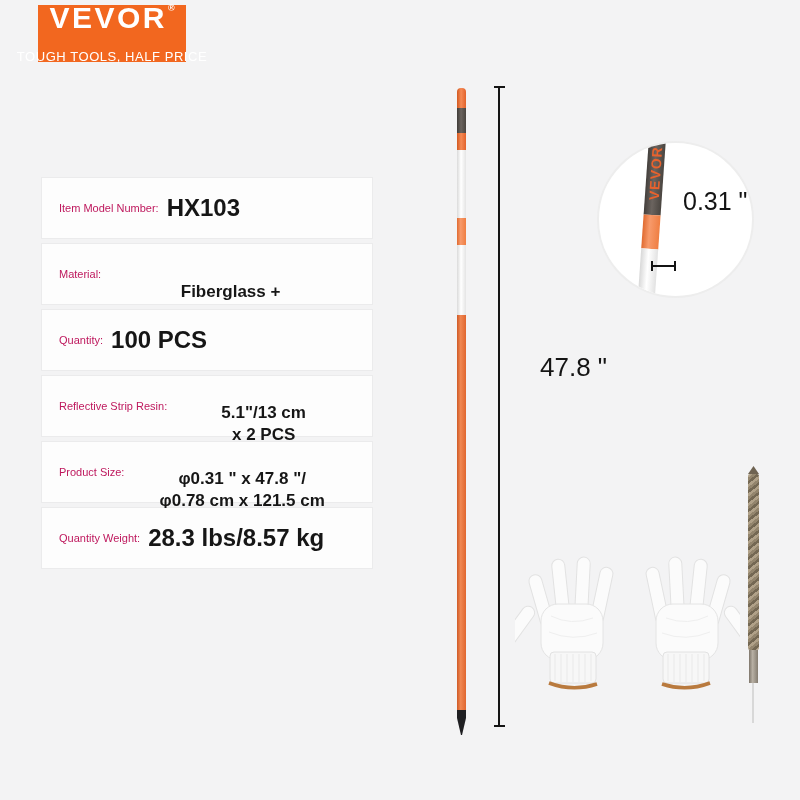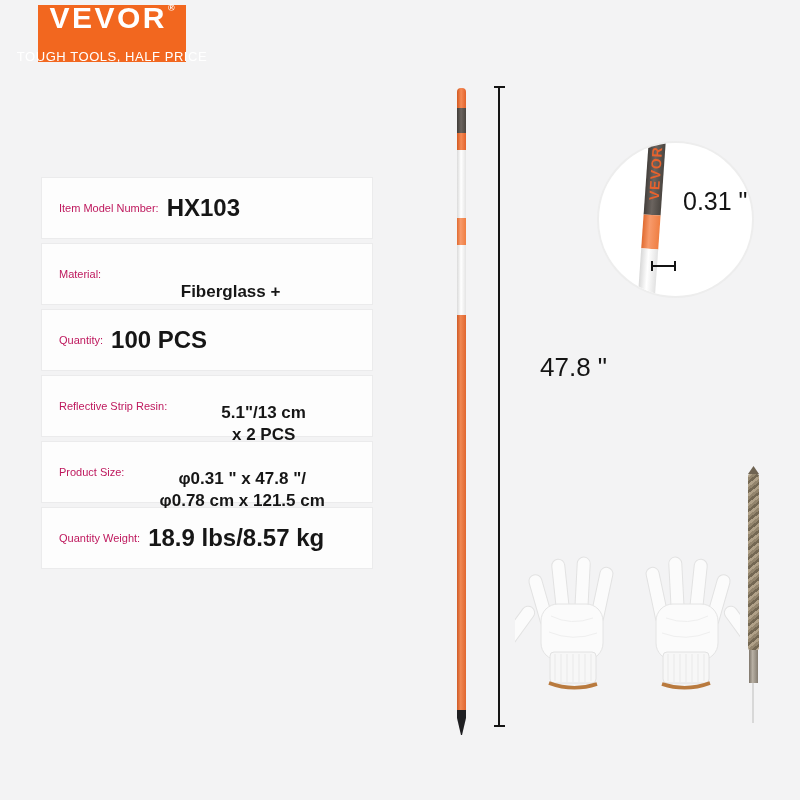--- a/index.html
+++ b/index.html
@@ -103,21 +103,21 @@
   </div>
   <div class="spec-row">
     <span class="spec-label">Product Size:</span>
     <span class="spec-value-block">
       <span>φ0.31 " x 47.8 "/</span><br>
       <span>φ0.78 cm x 121.5 cm</span>
     </span>
   </div>
   <div class="spec-row">
     <span class="spec-label">Quantity Weight:</span>
-    <span class="spec-value-inline">18.9 lbs/8.57 kg</span>
+    <span class="spec-value-inline">28.3 lbs/8.57 kg</span>
   </div>
 </div>
 
 <div class="stake">
   <div class="seg seg-cap"></div>
   <div class="seg seg-band"></div>
   <div class="seg seg-orange-sm"></div>
   <div class="seg seg-white-1"></div>
   <div class="seg seg-reflect"></div>
   <div class="seg seg-white-2"></div>

